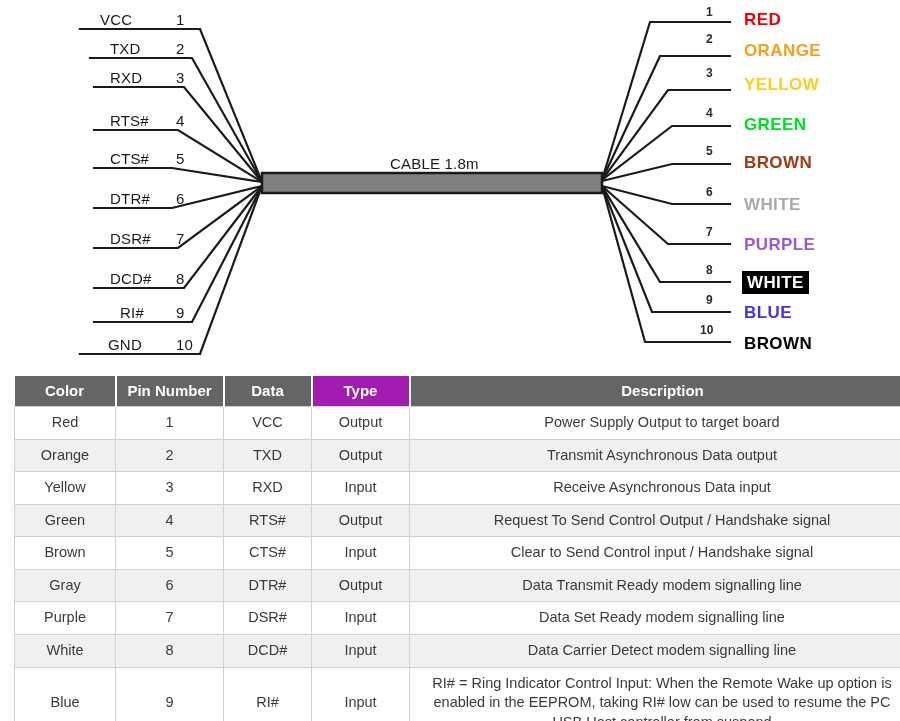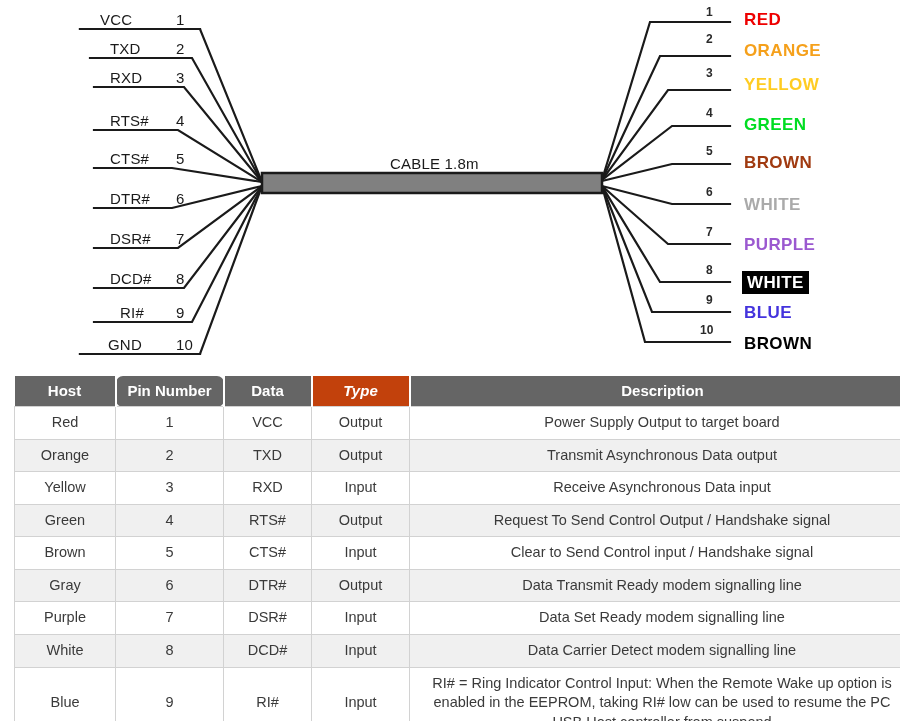--- a/index.html
+++ b/index.html
@@ -106,21 +106,21 @@
     padding: 6px 4px;
     border: 1px solid #d2d2d2;
     color: #3a3a3a;
     font-size: 14.5px;
     line-height: 1.35;
   }
   table.pinout tr.odd td { background: #ffffff; }
   table.pinout tr.even td { background: #f0f0f0; }
   table.pinout td.desc { padding-left: 8px; padding-right: 8px; }
   .col-color { width: 96px; }
-  .col-pin   { width: 102px; border-radius: 7px; }
+  .col-pin   { width: 102px; }
   .col-name  { width: 82px; }
   .col-type  { width: 92px; }
   .col-desc  { width: 500px; }
 </style>
 </head>
 <body>
 
 <div id="diagram-area">
 
   <svg id="wiring-svg" viewBox="0 0 900 372">
@@ -205,24 +205,24 @@
   <div class="color-word boxed" style="left: 744px; top: 273px; color: rgb(255, 255, 255);">WHITE</div>
   <div class="color-word" style="left: 744px; top: 304px; color: rgb(68, 51, 221);">BLUE</div>
   <div class="color-word" style="left: 744px; top: 335px; color: rgb(0, 0, 0);">BROWN</div>
 
 </div>
 
 <div id="pinout-table-wrap">
   <table class="pinout">
     <thead>
       <tr>
-        <th class="col-color" style="background: rgb(101, 101, 101);">Host</th>
+        <th class="col-color" style="background: rgb(101, 101, 101);">Color</th>
         <th class="col-pin" style="background: rgb(101, 101, 101);">Pin Number</th>
         <th class="col-name" style="background: rgb(101, 101, 101);">Data</th>
-        <th class="col-type" style="background: #c2410c; font-style: italic;">Type</th>
+        <th class="col-type" style="background: #a21caf;">Type</th>
         <th class="col-desc" style="background: rgb(101, 101, 101);">Description</th>
       </tr>
     </thead>
     <tbody id="pinout-tbody">
         <tr class="odd">
           <td>Red</td>
           <td>1</td>
           <td>VCC</td>
           <td>Output</td>
           <td class="desc">Power Supply Output to target board</td>

